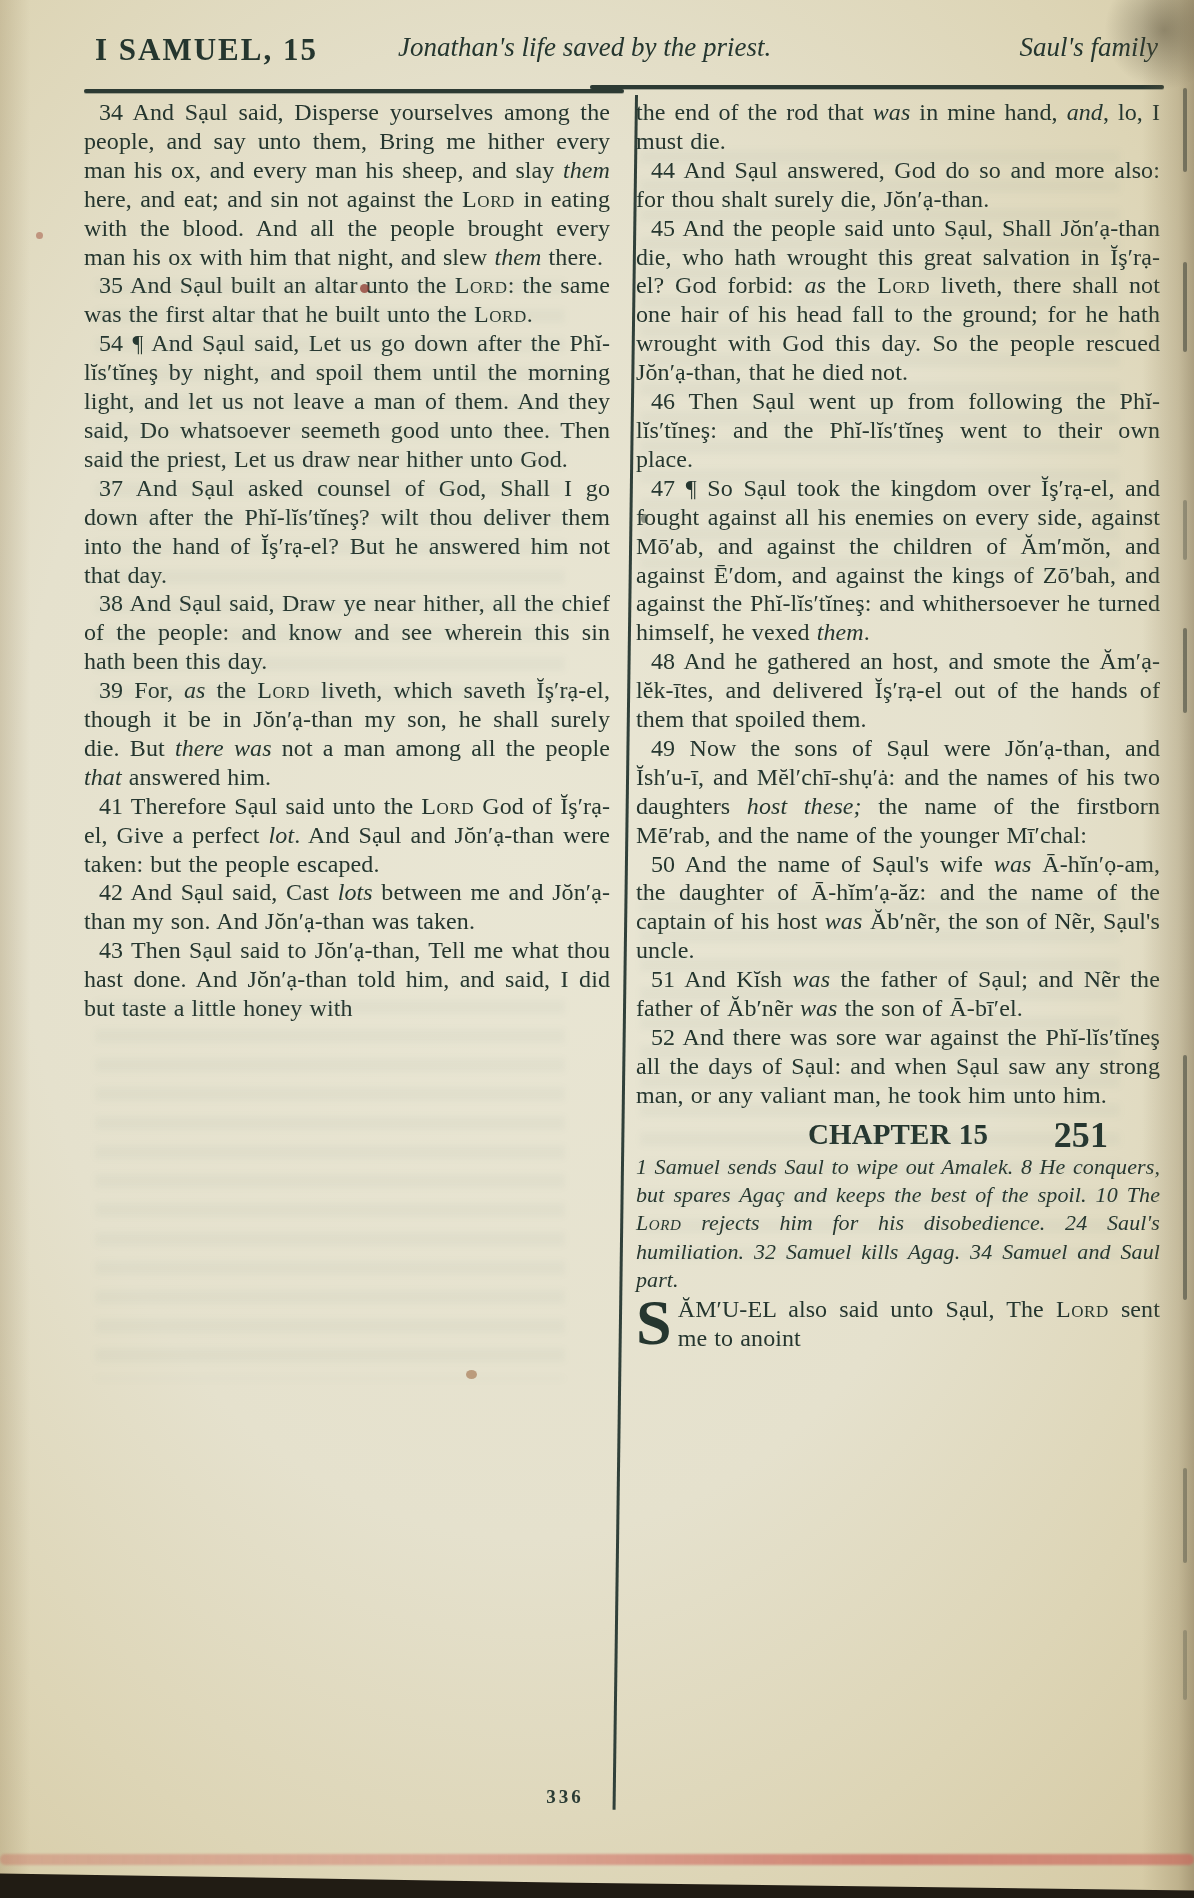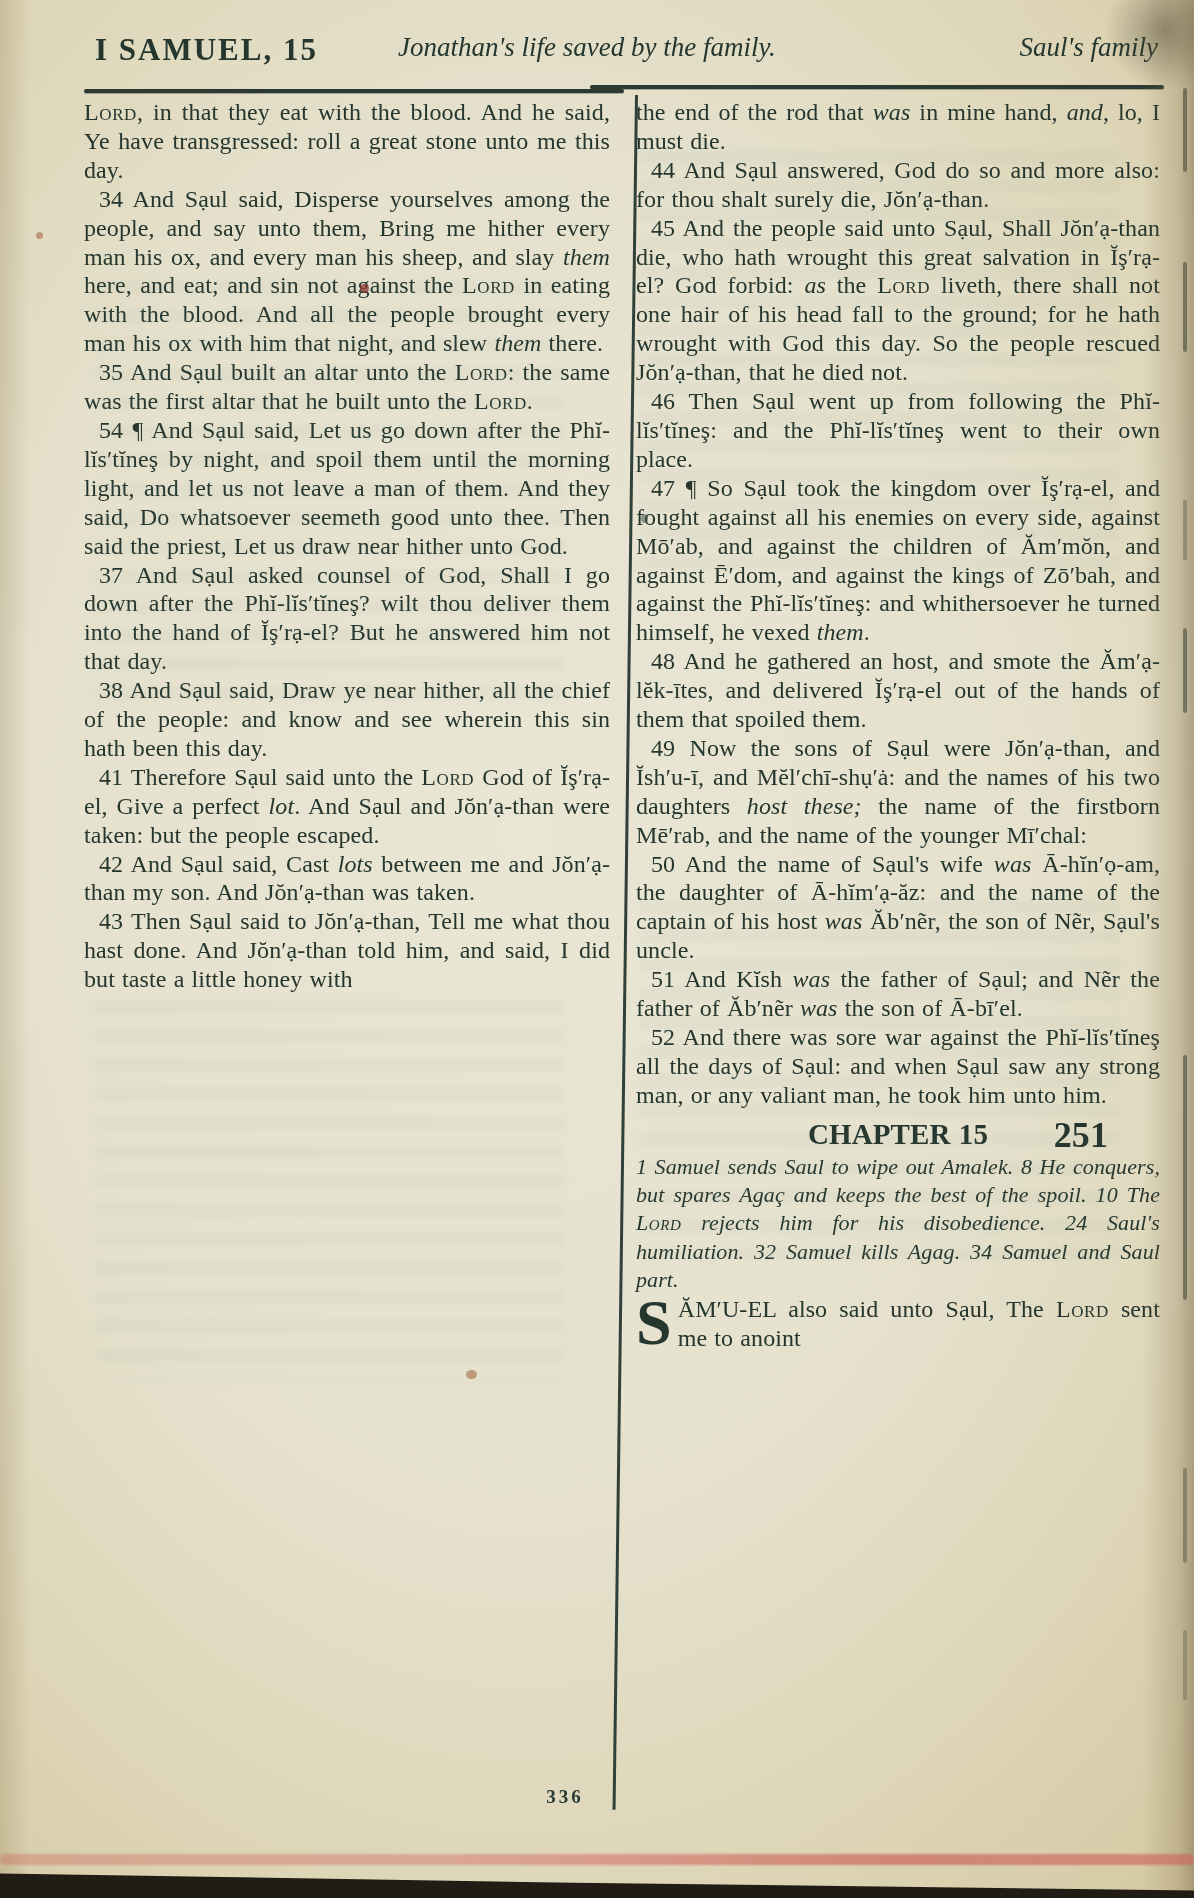--- a/index.html
+++ b/index.html
@@ -57,35 +57,35 @@
   .dcap{float:left;font-size:64px;line-height:49px;height:54px;padding:3px 6px 0 0;font-weight:bold;}
   .page-num{position:absolute;top:1786px;left:515px;width:100px;text-align:center;
     font-size:19px;font-weight:bold;letter-spacing:3px;color:#2a3b34;}
 </style>
 </head>
 <body>
 
 <div class="scan">
 
   <div class="header-item book-title">I SAMUEL, 15</div>
-  <div class="header-item run-center">Jonathan's life saved by the family.</div>
+  <div class="header-item run-center">Jonathan's life saved by the priest.</div>
   <div class="header-item run-right">Saul's family</div>
 
   <div class="rule rule-right"></div>
   <div class="rule rule-left"></div>
 
   <div class="divider"></div>
 
   <div class="col col-left">
-      <p class="blk cont"><span class="sc">Lord</span>, in that they eat with the blood.  And he said, Ye have transgressed: roll a great stone unto me this day.</p>
       <p class="blk verse">34 And Sạul said, Disperse yourselves among the people, and say unto them, Bring me hither every man his ox, and every man his sheep, and slay <span class="i">them</span> here, and eat; and sin not against the <span class="sc">Lord</span> in eating with the blood.  And all the people brought every man his ox with him that night, and slew <span class="i">them</span> there.</p>
       <p class="blk verse">35 And Sạul built an altar unto the <span class="sc">Lord</span>: the same was the first altar that he built unto the <span class="sc">Lord</span>.</p>
       <p class="blk verse">54 ¶ And Sạul said, Let us go down after the Phĭ-lĭs′tĭneş by night, and spoil them until the morning light, and let us not leave a man of them.  And they said, Do whatsoever seemeth good unto thee.  Then said the priest, Let us draw near hither unto God.</p>
       <p class="blk verse">37 And Sạul asked counsel of God, Shall I go down after the Phĭ-lĭs′tĭneş? wilt thou deliver them into the hand of Ĭş′rạ-el?  But he answered him not that day.</p>
       <p class="blk verse">38 And Sạul said, Draw ye near hither, all the chief of the people: and know and see wherein this sin hath been this day.</p>
+      <p class="blk verse">39 For, <span class="i">as</span> the <span class="sc">Lord</span> liveth, which saveth Ĭş′rạ-el, though it be in Jŏn′ạ-than my son, he shall surely die.  But <span class="i">there was</span> not a man among all the people <span class="i">that</span> answered him.</p>
       <p class="blk verse">41 Therefore Sạul said unto the <span class="sc">Lord</span> God of Ĭş′rạ-el, Give a perfect <span class="i">lot</span>.  And Sạul and Jŏn′ạ-than were taken: but the people escaped.</p>
       <p class="blk verse">42 And Sạul said, Cast <span class="i">lots</span> between me and Jŏn′ạ-than my son. And Jŏn′ạ-than was taken.</p>
       <p class="blk verse">43 Then Sạul said to Jŏn′ạ-than, Tell me what thou hast done.  And Jŏn′ạ-than told him, and said, I did but taste a little honey with</p>
     </div>
   <div class="col col-right">
       <p class="blk cont">the end of the rod that <span class="i">was</span> in mine hand, <span class="i">and</span>, lo, I must die.</p>
       <p class="blk verse">44 And Sạul answered, God do so and more also: for thou shalt surely die, Jŏn′ạ-than.</p>
       <p class="blk verse">45 And the people said unto Sạul, Shall Jŏn′ạ-than die, who hath wrought this great salvation in Ĭş′rạ-el?  God forbid: <span class="i">as</span> the <span class="sc">Lord</span> liveth, there shall not one hair of his head fall to the ground; for he hath wrought with God this day.  So the people rescued Jŏn′ạ-than, that he died not.</p>
       <p class="blk verse">46 Then Sạul went up from following the Phĭ-lĭs′tĭneş: and the Phĭ-lĭs′tĭneş went to their own place.</p>
       <p class="blk verse">47 ¶ So Sạul took the kingdom over Ĭş′rạ-el, and fought against all his enemies on every side, against Mō′ab, and against the children of Ăm′mŏn, and against Ē′dom, and against the kings of Zō′bah, and against the Phĭ-lĭs′tĭneş: and whithersoever he turned himself, he vexed <span class="i">them</span>.</p>

